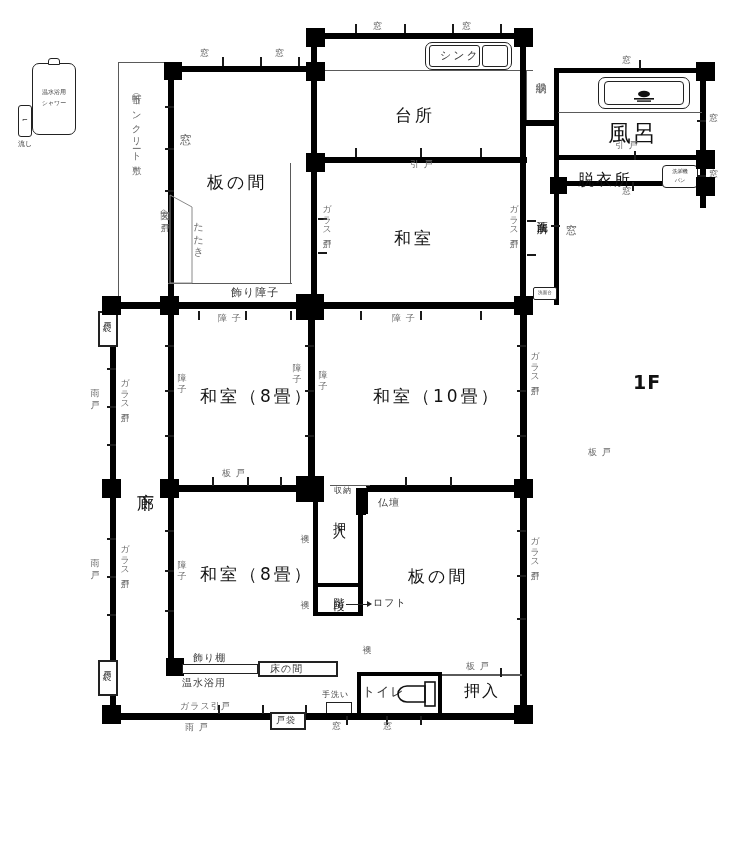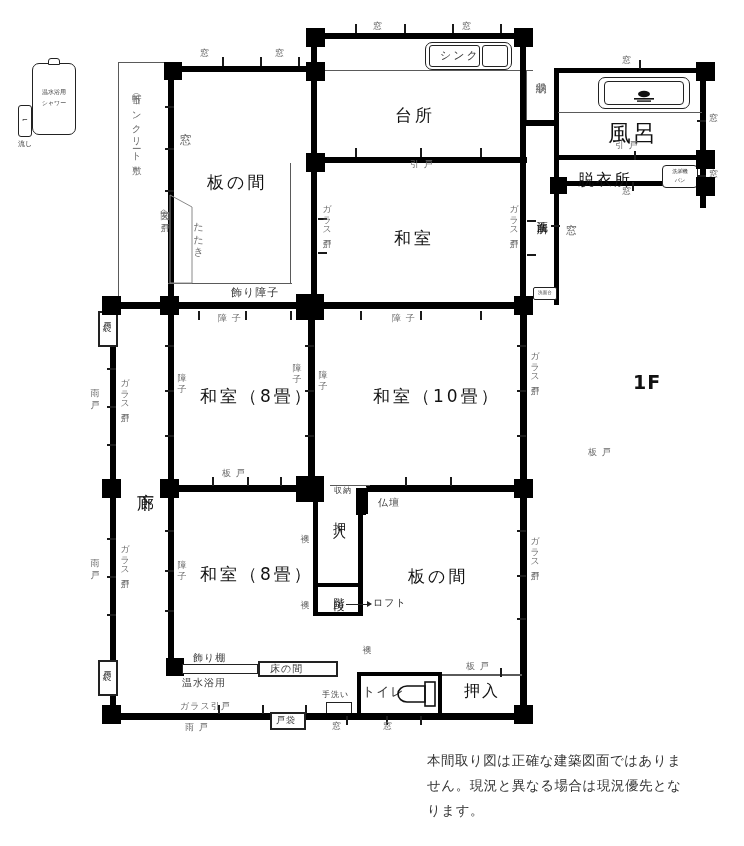--- a/index.html
+++ b/index.html
@@ -302,15 +302,14 @@
   <div class="node" style="left:296px;top:294px;width:28px;height:26px;"></div>
   <div class="node" style="left:160px;top:296px;width:19px;height:19px;"></div>
   <div class="node" style="left:102px;top:296px;width:19px;height:19px;"></div>
   <div class="node" style="left:102px;top:479px;width:19px;height:19px;"></div>
   <div class="node" style="left:160px;top:479px;width:19px;height:19px;"></div>
   <div class="node" style="left:296px;top:476px;width:28px;height:26px;"></div>
   <div class="node" style="left:514px;top:479px;width:19px;height:19px;"></div>
   <div class="node" style="left:102px;top:705px;width:19px;height:19px;"></div>
   <div class="node" style="left:514px;top:705px;width:19px;height:19px;"></div>
 
-  <div id="footnote" style="left:427px;top:748px;width:262px;">本間取り図は正確な建築図面ではありません。現況と異なる場合は現況優先となります。</div>
 
 </div>
 
 </body></html>

